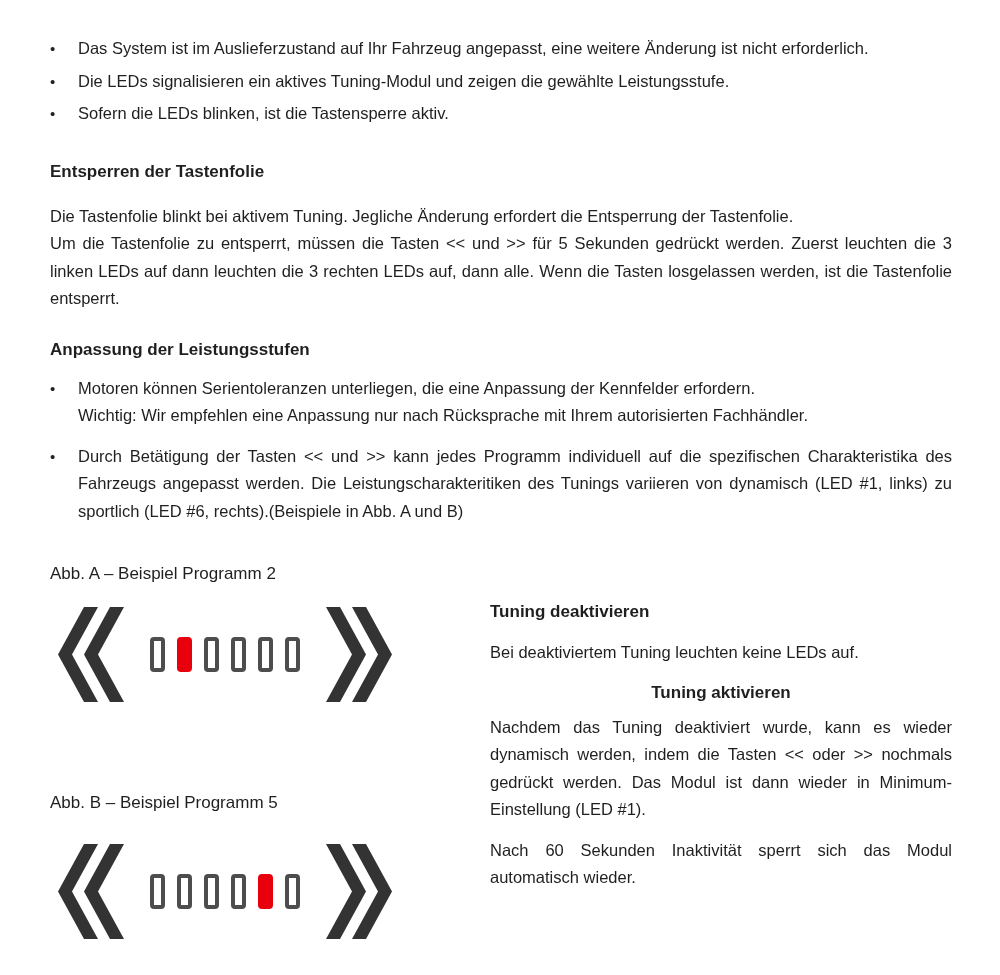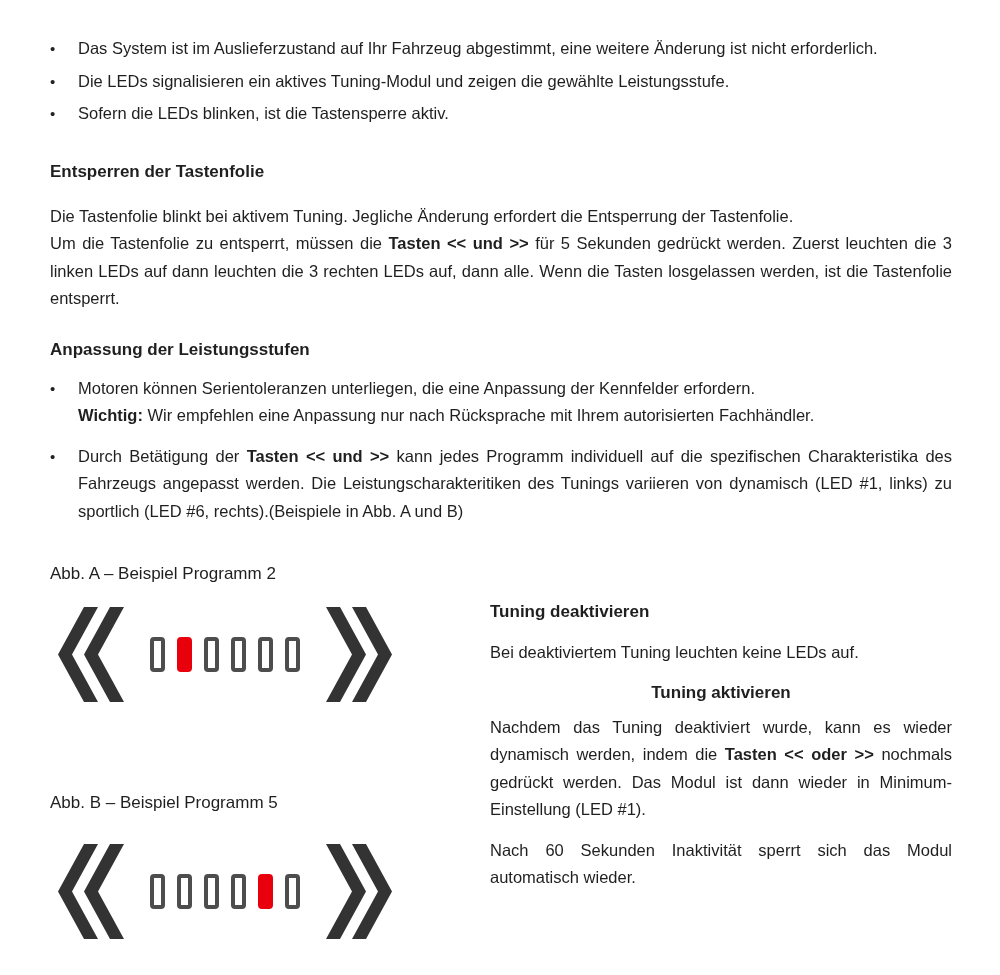--- a/index.html
+++ b/index.html
@@ -5,21 +5,21 @@
   html,body{margin:0;padding:0;background:#fff;}
   body{
     font-family:"Liberation Sans","DejaVu Sans",sans-serif;
     color:var(--text,#1f1f1f);
     width:1000px;height:975px;overflow:hidden;
   }
   .page{padding:26px 48px 0 50px;box-sizing:border-box;width:1000px;}
   h3{font-size:17px;line-height:22px;margin:0;font-weight:bold;}
   .p{font-size:16.5px;line-height:27.5px;}
   .justify{text-align:justify;}
-  b{font-weight:bold;}
+  b{font-weight:normal;}
 
   
   .bullets{margin-top:9px;}
   .bullet{display:flex;margin-bottom:5px;}
   .dot{width:28px;flex:0 0 28px;font-size:15px;line-height:27.5px;color:#222;}
   .btext{flex:1;font-size:16.5px;line-height:27.5px;}
 
   .sec-hinweise{margin-bottom:33px;}
   .sec-entsperren{margin-bottom:22px;}
   .sec-entsperren h3{margin-bottom:20px;}
@@ -54,21 +54,21 @@
 </style>
 </head>
 <body>
 
 <div class="page">
 
   <section class="sec-hinweise">
     <div class="bullets">
       <div class="bullet">
         <span class="dot">•</span>
-        <span class="btext justify">Das System ist im Auslieferzustand auf Ihr Fahrzeug abgestimmt, eine weitere Änderung ist nicht erforderlich.</span>
+        <span class="btext justify">Das System ist im Auslieferzustand auf Ihr Fahrzeug angepasst, eine weitere Änderung ist nicht erforderlich.</span>
       </div>
       <div class="bullet">
         <span class="dot">•</span>
         <span class="btext">Die LEDs signalisieren ein aktives Tuning-Modul und zeigen die gewählte Leistungsstufe.</span>
       </div>
       <div class="bullet">
         <span class="dot">•</span>
         <span class="btext">Sofern die LEDs blinken, ist die Tastensperre aktiv.</span>
       </div>
     </div>

